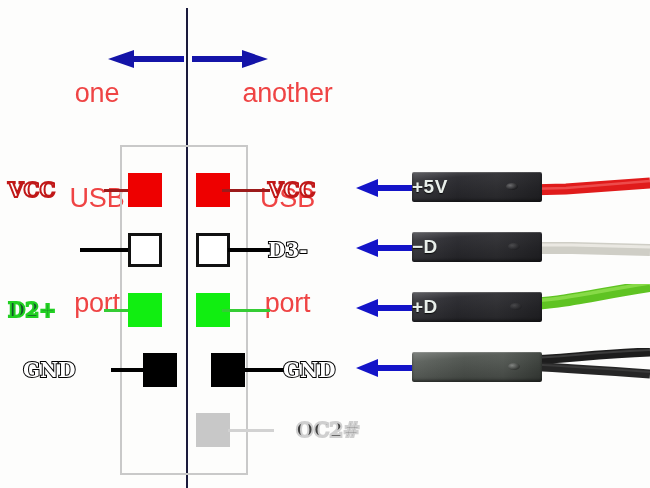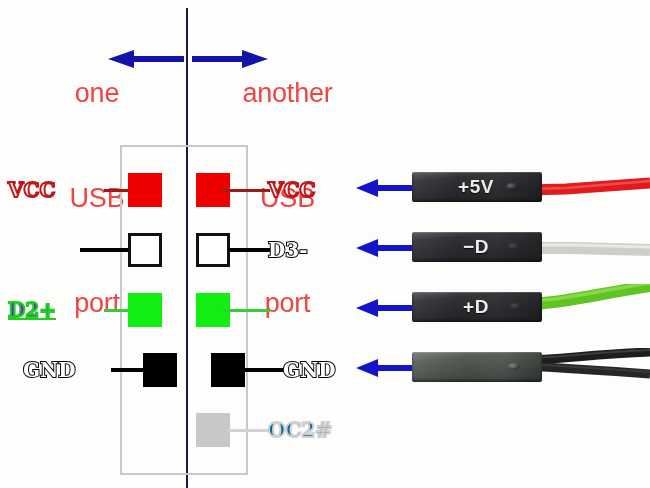--- a/index.html
+++ b/index.html
@@ -85,26 +85,26 @@
     color: #ffffff;
     -webkit-text-stroke: 2px #000000;
     paint-order: stroke fill;
     text-shadow: none;
   }
   .lbl-outline-red {
     color: #ffffff;
     -webkit-text-stroke: 2px #c01818;
   }
   .lbl-outline-green {
-    color: #6d28d9;
-    text-decoration: underline;
+    color: #14532d;
     -webkit-text-stroke: 2px #22d022;
   }
   .lbl-outline-gray {
-    color: #0369a1;
+    color: #404040;
+    text-align: center;
     -webkit-text-stroke: 2px #cfcfcf;
   }
 
   
   .lead { position: absolute; height: 3px; }
   .lead-left  { left: 104px; width: 42px; }
   .lead-right { left: 222px; width: 48px; }
 
   
   .sq {
@@ -137,21 +137,21 @@
     position: absolute;
     top: 0; height: 30px; line-height: 30px;
     color: #e8eeea;
     font-family: "Liberation Sans", sans-serif;
     font-size: 19px;
     font-weight: 700;
     letter-spacing: 0.5px;
     text-shadow: 0 1px 1px rgba(0,0,0,0.8);
     white-space: pre;
   }
-  .conn-text.center { left: 0; width: 128px; text-align: center; }
+  .conn-text.center { left: 0; width: 128px; }
   .conn-text.left   { left: 10px; text-align: left; font-size: 17px; }
   .conn-dimple {
     position: absolute;
     width: 12px; height: 7px;
     border-radius: 50%;
     background: radial-gradient(ellipse at 35% 35%, rgba(255,255,255,0.30), rgba(0,0,0,0.28) 70%);
     top: 11px;
   }
 
   

